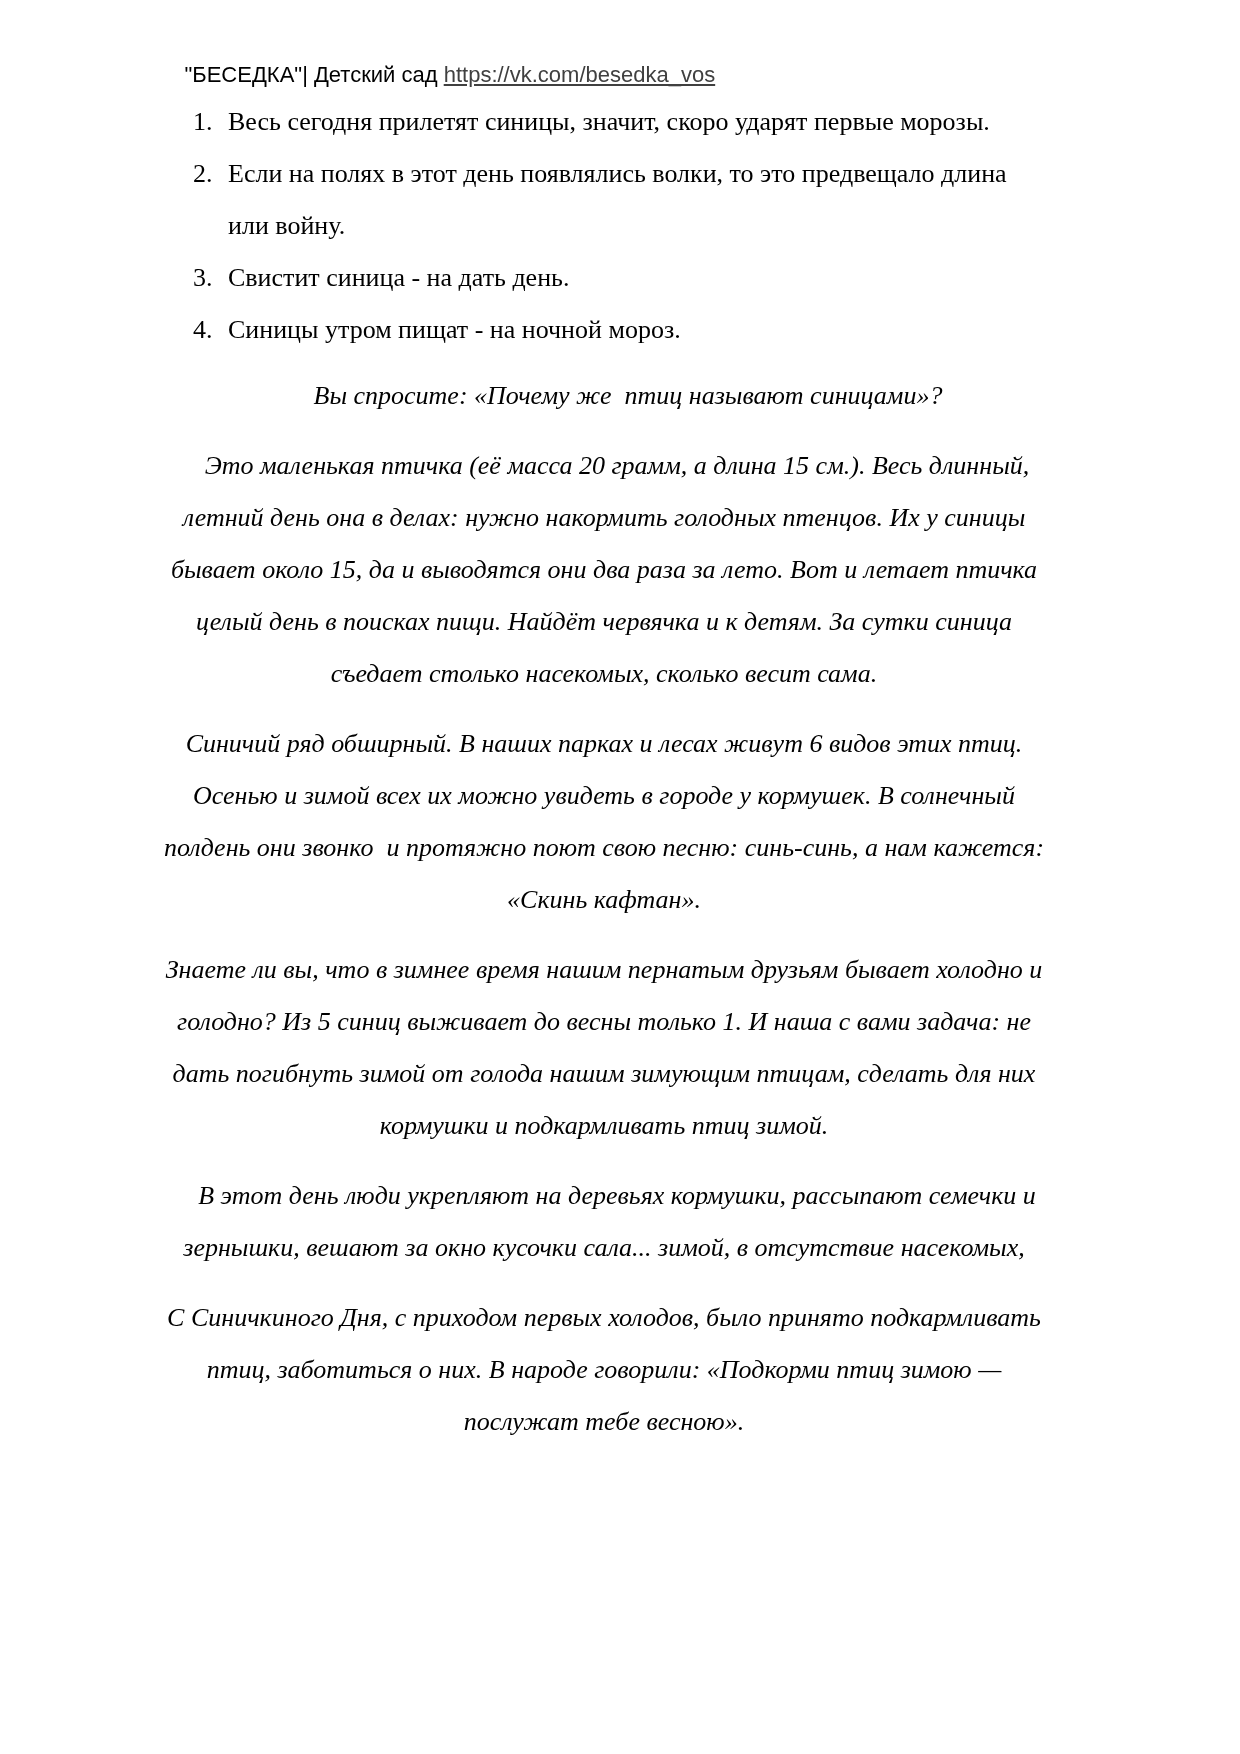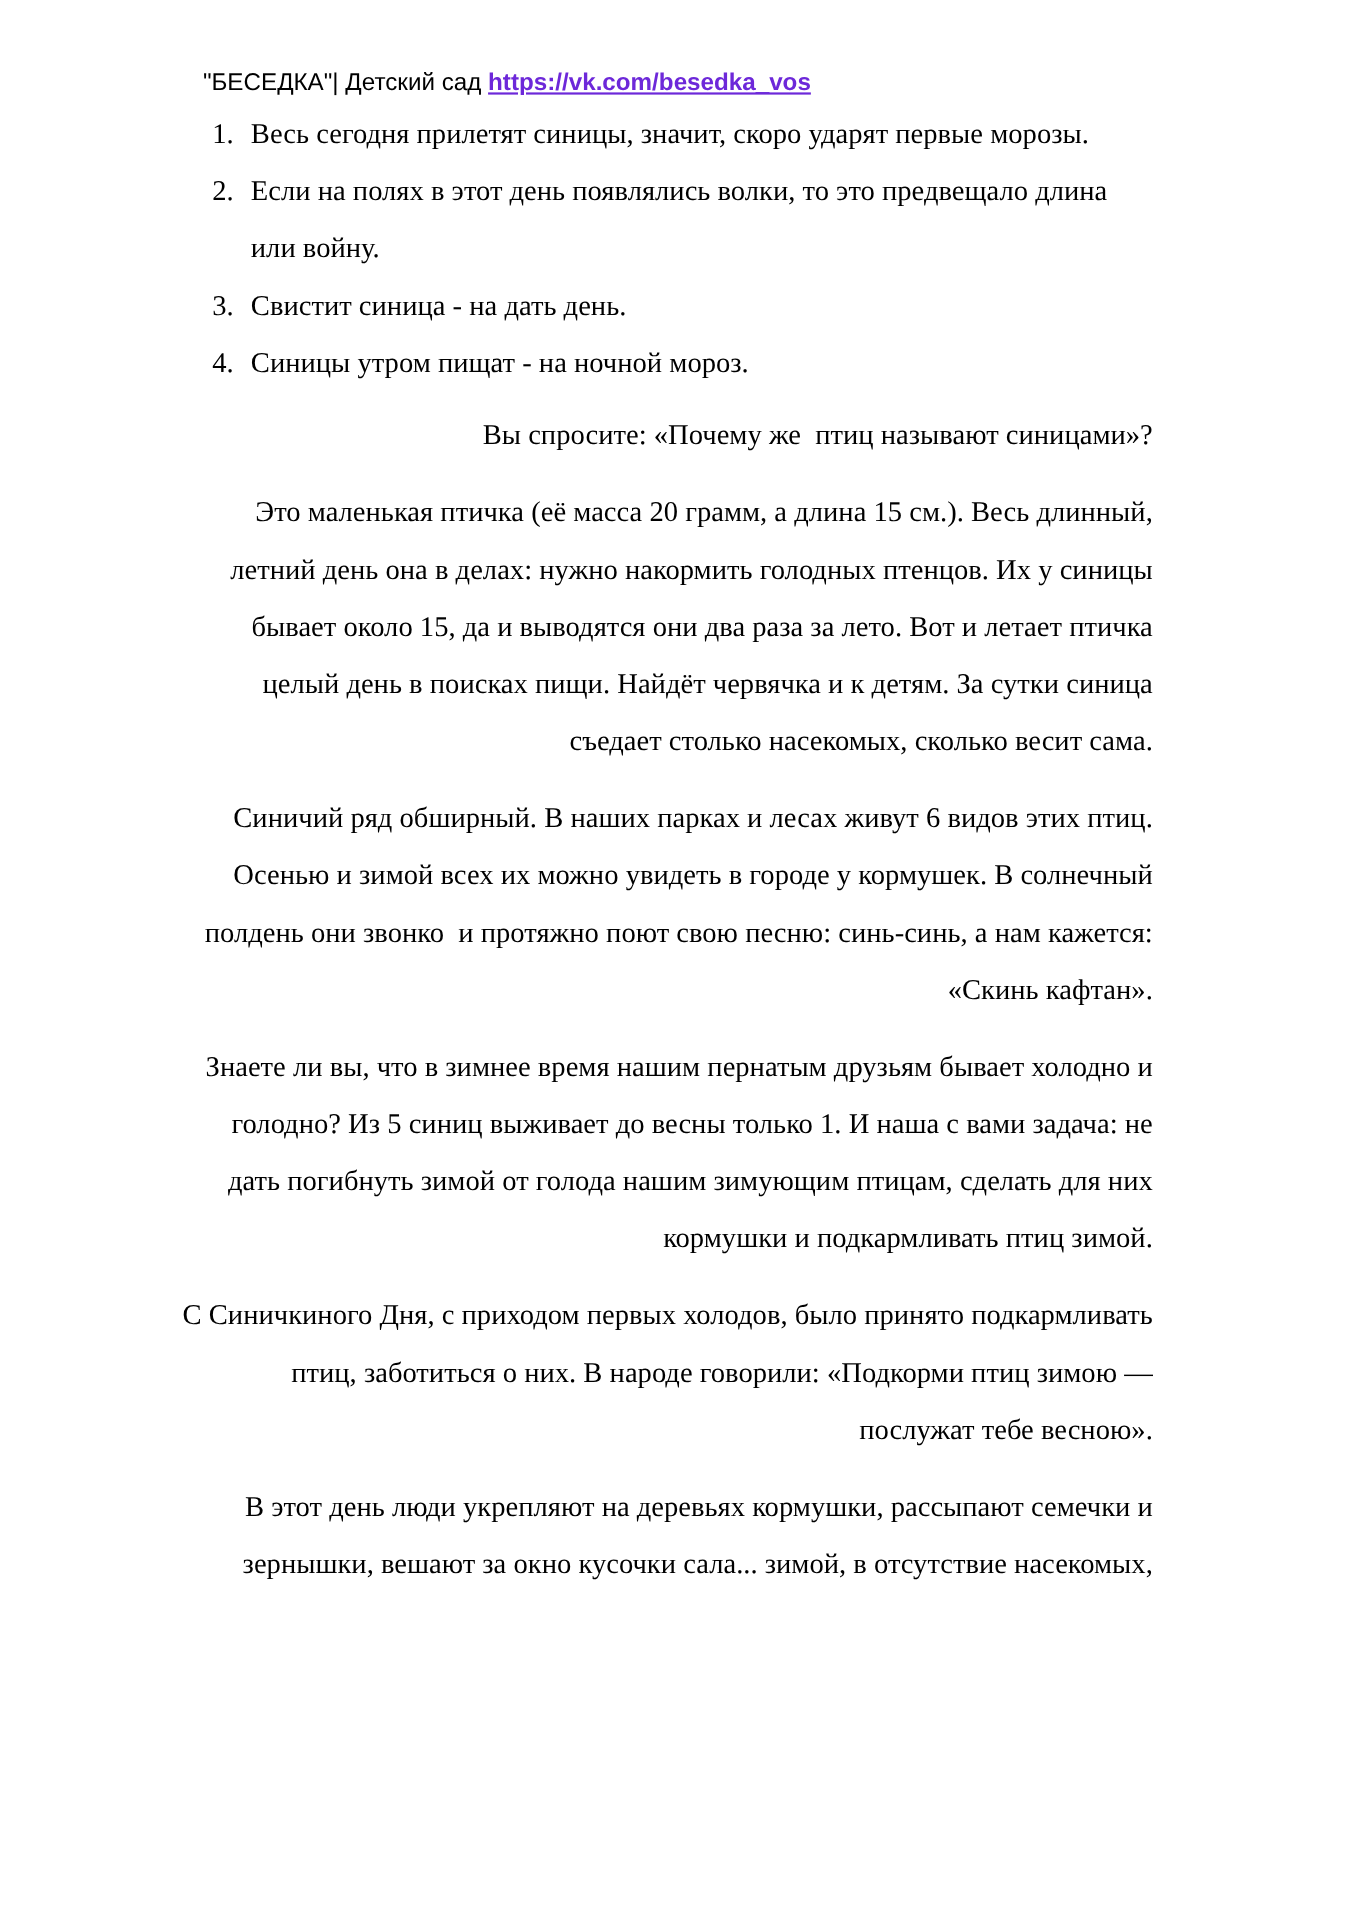--- a/index.html
+++ b/index.html
@@ -52,32 +52,33 @@
     padding-left: 33px;
     box-sizing: content-box;
   }
   .list-text {
     flex: 1;
     white-space: pre-wrap;
   }
   .para {
     margin: 0 0 18px 0;
     white-space: pre-wrap;
-    text-align: right;
+    text-align: center;
+    font-style: italic;
   }
   .indent-lg { text-indent: 48px; }
   .indent-sm { text-indent: 26px; }
 </style>
 </head>
 <body>
 
 <div class="page">
 
   <div class="header">
-    <span class="doc-title">"БЕСЕДКА"| Детский сад </span><a class="vk-link" style="color: #6d28d9; font-weight: bold;">https://vk.com/besedka_vos</a>
+    <span class="doc-title">"БЕСЕДКА"| Детский сад </span><a class="vk-link" style="color: #404040;">https://vk.com/besedka_vos</a>
   </div>
 
   <div class="content">
 
     <div class="num-list">
       <div class="list-item">
         <span class="list-num">1.</span>
         <span class="list-text">Весь сегодня прилетят синицы, значит, скоро ударят первые морозы.</span>
       </div>
       <div class="list-item">
@@ -91,17 +92,17 @@
       <div class="list-item">
         <span class="list-num">4.</span>
         <span class="list-text">Синицы утром пищат - на ночной мороз.</span>
       </div>
     </div>
 
     <p class="para indent-lg">Вы спросите: «Почему же  птиц называют синицами»?</p>
     <p class="para indent-sm">Это маленькая птичка (её масса 20 грамм, а длина 15 см.). Весь длинный, летний день она в делах: нужно накормить голодных птенцов. Их у синицы бывает около 15, да и выводятся они два раза за лето. Вот и летает птичка целый день в поисках пищи. Найдёт червячка и к детям. За сутки синица съедает столько насекомых, сколько весит сама.</p>
     <p class="para">Синичий ряд обширный. В наших парках и лесах живут 6 видов этих птиц. Осенью и зимой всех их можно увидеть в городе у кормушек. В солнечный полдень они звонко  и протяжно поют свою песню: синь-синь, а нам кажется: «Скинь кафтан».</p>
     <p class="para">Знаете ли вы, что в зимнее время нашим пернатым друзьям бывает холодно и голодно? Из 5 синиц выживает до весны только 1. И наша с вами задача: не дать погибнуть зимой от голода нашим зимующим птицам, сделать для них кормушки и подкармливать птиц зимой.</p>
+    <p class="para indent-sm">В этот день люди укрепляют на деревьях кормушки, рассыпают семечки и зернышки, вешают за окно кусочки сала... зимой, в отсутствие насекомых,</p>
     <p class="para">С Синичкиного Дня, с приходом первых холодов, было принято подкармливать птиц, заботиться о них. В народе говорили: «Подкорми птиц зимою — послужат тебе весною».</p>
-    <p class="para indent-sm">В этот день люди укрепляют на деревьях кормушки, рассыпают семечки и зернышки, вешают за окно кусочки сала... зимой, в отсутствие насекомых,</p>
 
   </div>
 </div>
 
 </body></html>

